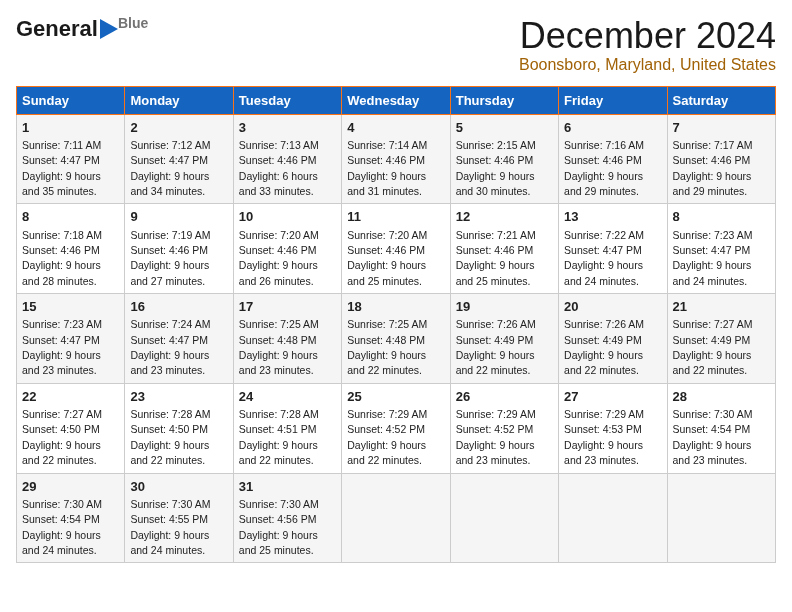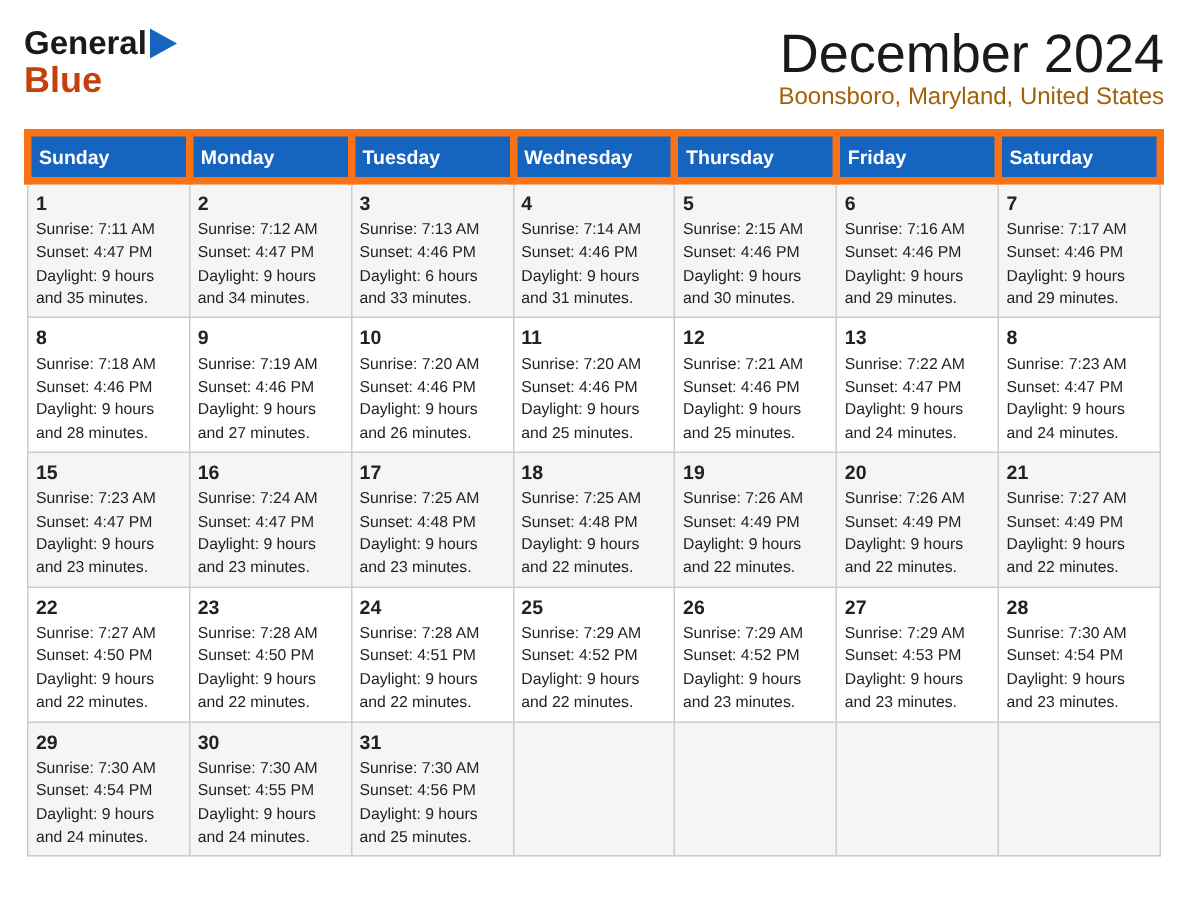--- a/index.html
+++ b/index.html
@@ -11,21 +11,21 @@
       padding: 16px;
     }
     .header-area {
       display: flex;
       justify-content: space-between;
       align-items: flex-start;
       margin-bottom: 12px;
     }
     .logo {
       display: flex;
-      flex-direction: column;
+      flex-direction: row;
       align-items: flex-start;
     }
     .logo-arrow {
       width: 0; height: 0;
       border-top: 10px solid transparent;
       border-bottom: 10px solid transparent;
       border-left: 18px solid #1565c0;
       display: inline-block;
       margin-left: 2px;
       vertical-align: middle;
@@ -53,21 +53,21 @@
       border-collapse: collapse;
       font-size: 11px;
     }
     thead tr th {
       background-color: #1565c0;
       color: #fff;
       text-align: left;
       padding: 6px 5px;
       font-size: 13px;
       font-weight: bold;
-      border: 5px solid #f97316;
+      border: 1px solid #f97316;
     }
     tbody tr td {
       border: 1px solid #ccc;
       vertical-align: top;
       padding: 4px 5px;
       color: #222;
       line-height: 1.4;
       width: calc(100% / 7);
     }
     tbody tr:nth-child(odd) td {
@@ -92,21 +92,21 @@
   </style>
 </head>
 <body>
 
 <div class="header-area">
   <div class="logo">
     <div class="logo-line">
       <span style="font-size:22px; font-weight:bold; color:#1a1a1a;">General</span>
       <span class="logo-arrow"></span>
     </div>
-    <span style="font-size:24px; font-weight:bold; color:#c2410c; line-height:1;">Blue</span>
+    <span style="font-size:14px; font-weight:bold; color:#737373; line-height:1;">Blue</span>
   </div>
   <div class="title-area">
     <h1>December 2024</h1>
     <h2>Boonsboro, Maryland, United States</h2>
   </div>
 </div>
 
 <table>
   <thead>
     <tr>

